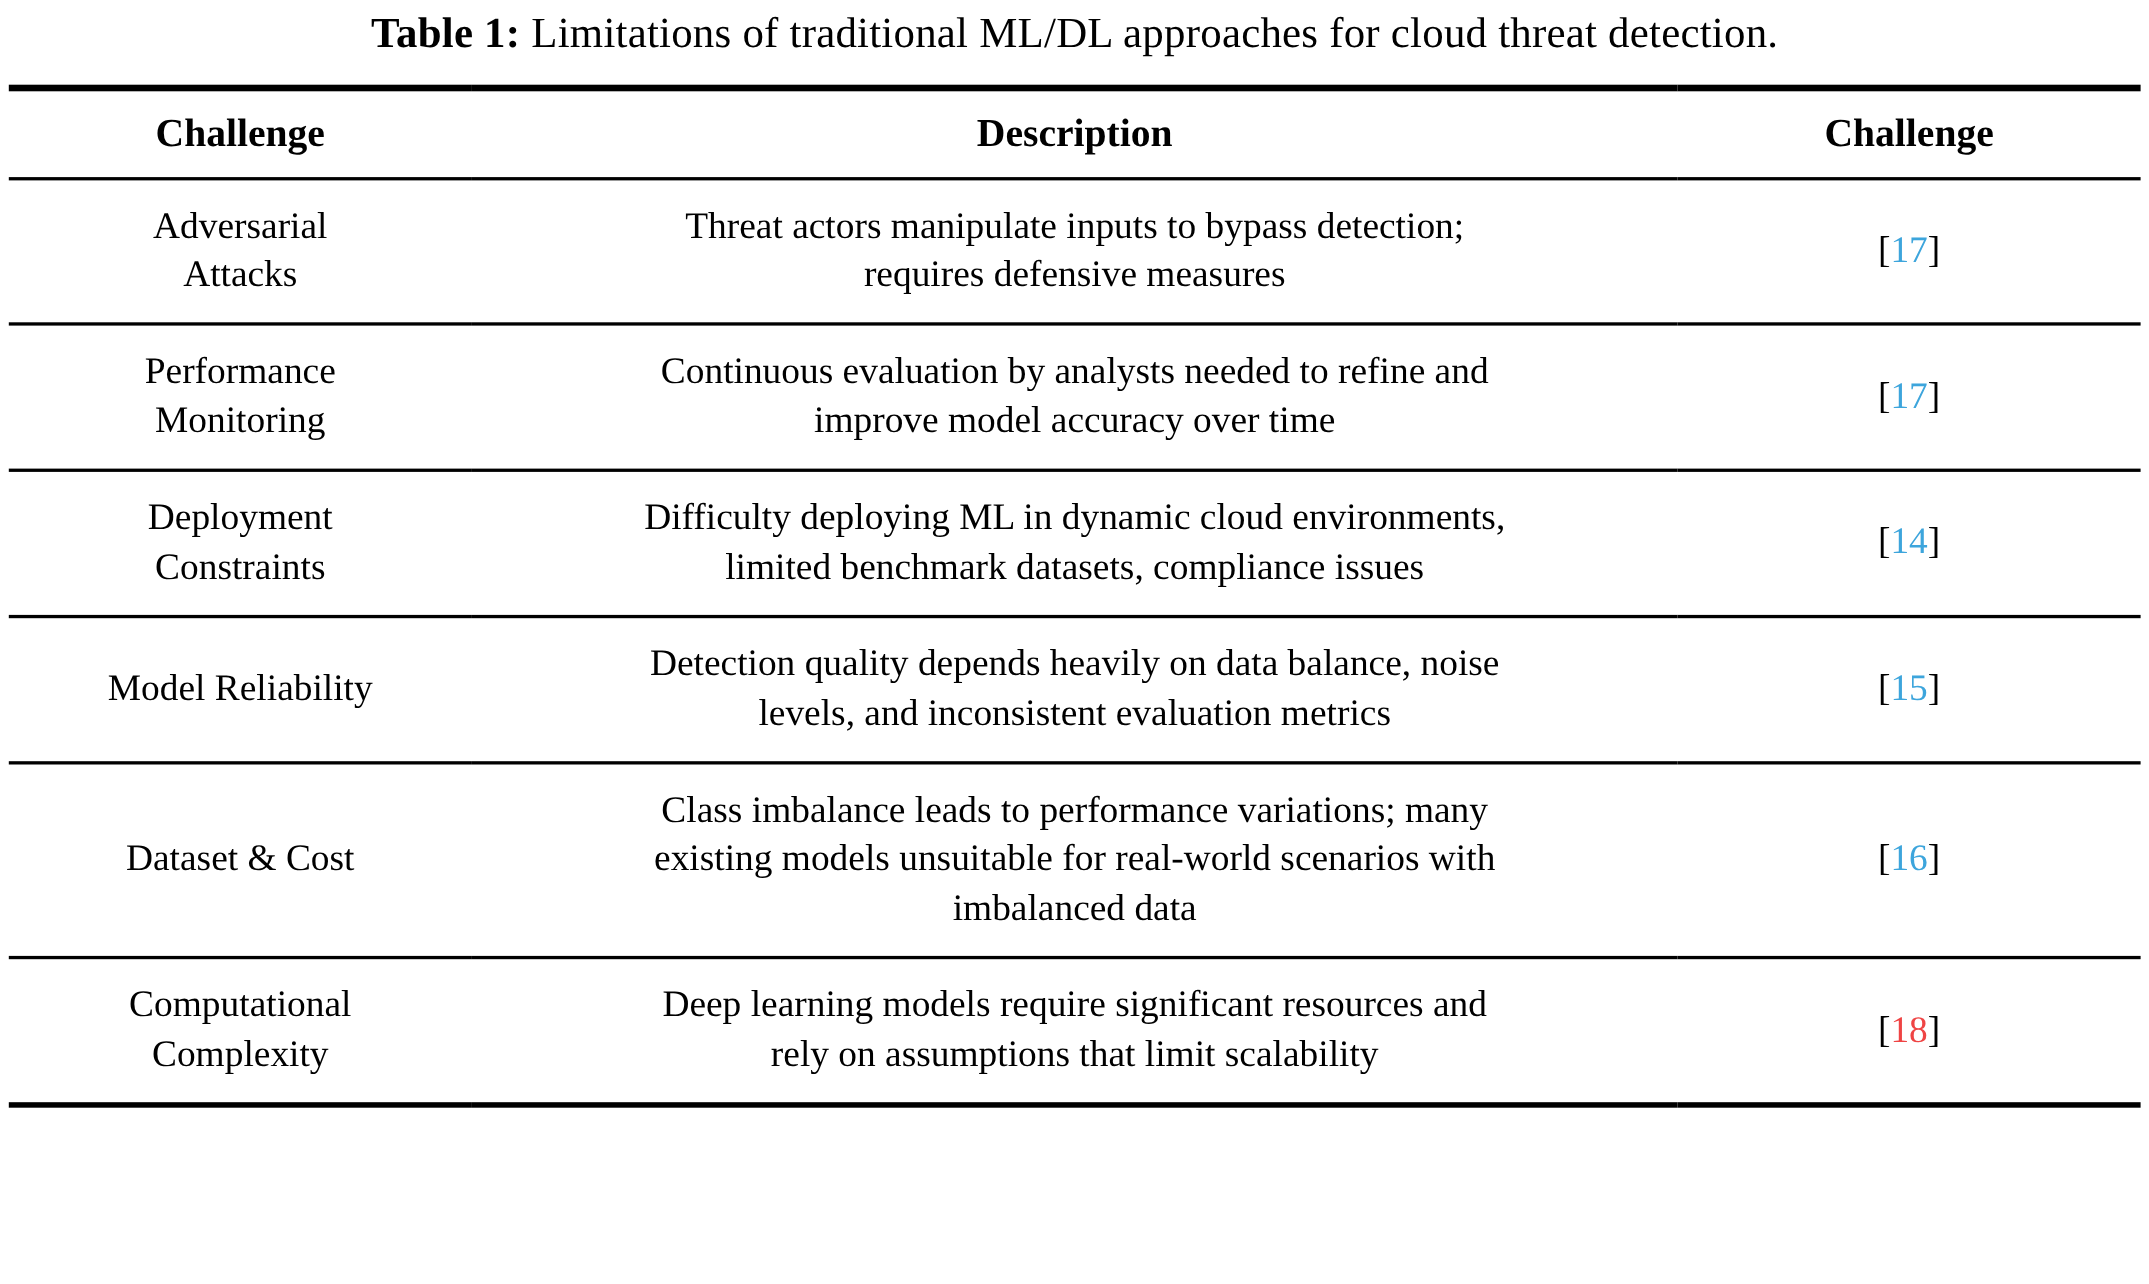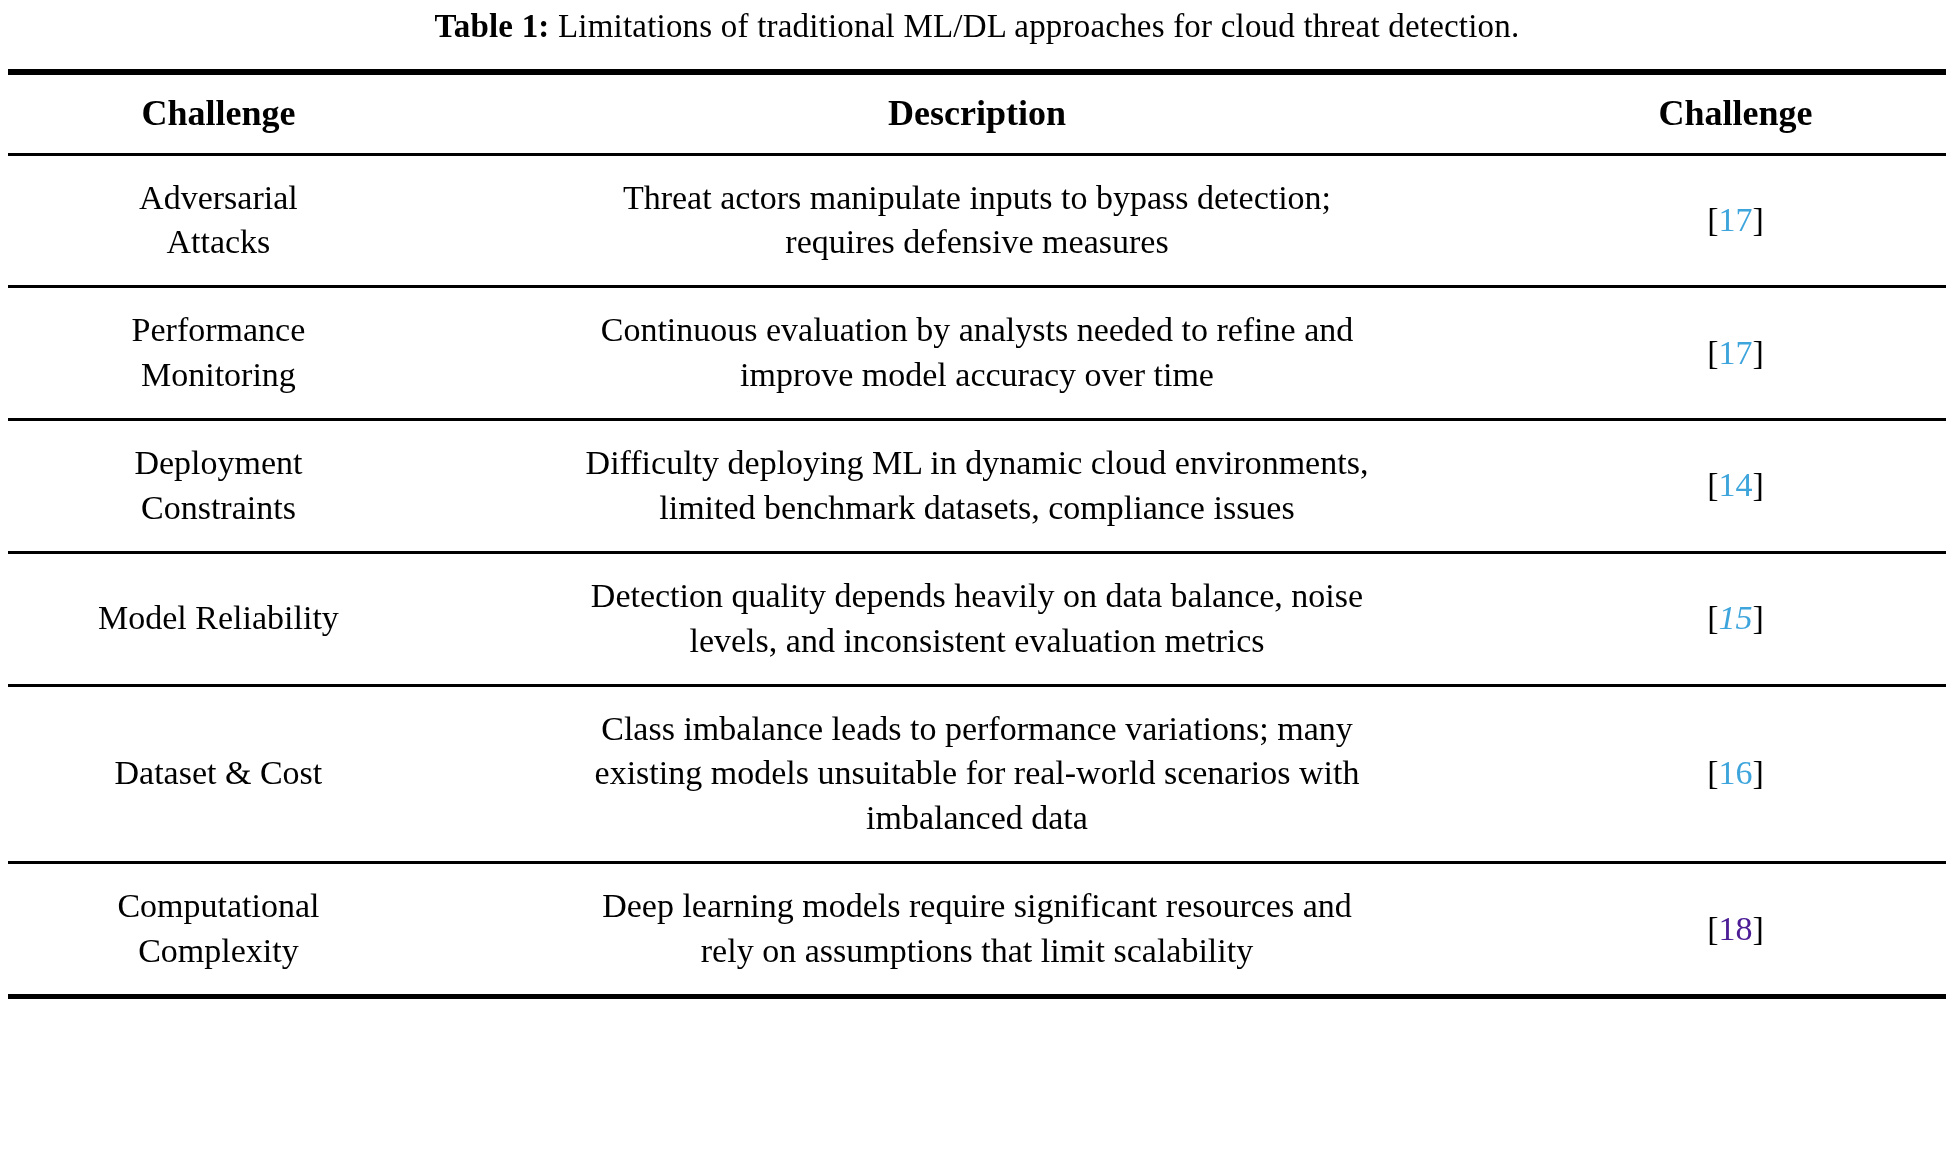--- a/index.html
+++ b/index.html
@@ -11,21 +11,21 @@
   }
   .page {
     width: 1954px;
     height: 1167px;
     background: #ffffff;
     overflow: hidden;
     box-sizing: border-box;
   }
   .caption {
     text-align: center;
-    font-size: 33px;
+    font-size: 39px;
     padding-top: 8px;
     margin-bottom: 24px;
     letter-spacing: 0.2px;
   }
   .cap-label { font-weight: bold; }
   .tbl {
     display: table;
     width: 1938px;
     margin: 0 8px;
     border-top: 6px solid #000;
@@ -99,33 +99,33 @@
 Constraints</div>
       <div class="cell c2">Difficulty deploying ML in dynamic cloud environments,
 limited benchmark datasets, compliance issues</div>
       <div class="cell c3 ref"><span>[</span><a class="refnum" style="color: rgb(61, 165, 220);">14</a><span>]</span></div>
     </div>
 
     <div class="row">
       <div class="cell c1">Model Reliability</div>
       <div class="cell c2">Detection quality depends heavily on data balance, noise
 levels, and inconsistent evaluation metrics</div>
-      <div class="cell c3 ref"><span>[</span><a class="refnum" style="color: rgb(61, 165, 220); font-style: italic;">15</a><span>]</span></div>
+      <div class="cell c3 ref"><span>[</span><a class="refnum" style="color: rgb(61, 165, 220);">15</a><span>]</span></div>
     </div>
 
     <div class="row">
       <div class="cell c1">Dataset &amp; Cost</div>
       <div class="cell c2">Class imbalance leads to performance variations; many
 existing models unsuitable for real-world scenarios with
 imbalanced data</div>
       <div class="cell c3 ref"><span>[</span><a class="refnum" style="color: rgb(61, 165, 220); margin-top: 18px;">16</a><span>]</span></div>
     </div>
 
     <div class="row">
       <div class="cell c1">Computational
 Complexity</div>
       <div class="cell c2">Deep learning models require significant resources and
 rely on assumptions that limit scalability</div>
-      <div class="cell c3 ref"><span>[</span><a class="refnum" style="color: #4c1d95;">18</a><span>]</span></div>
+      <div class="cell c3 ref"><span>[</span><a class="refnum" style="color: #ef4444;">18</a><span>]</span></div>
     </div>
 
   </div>
 </div>
 
 </body></html>

